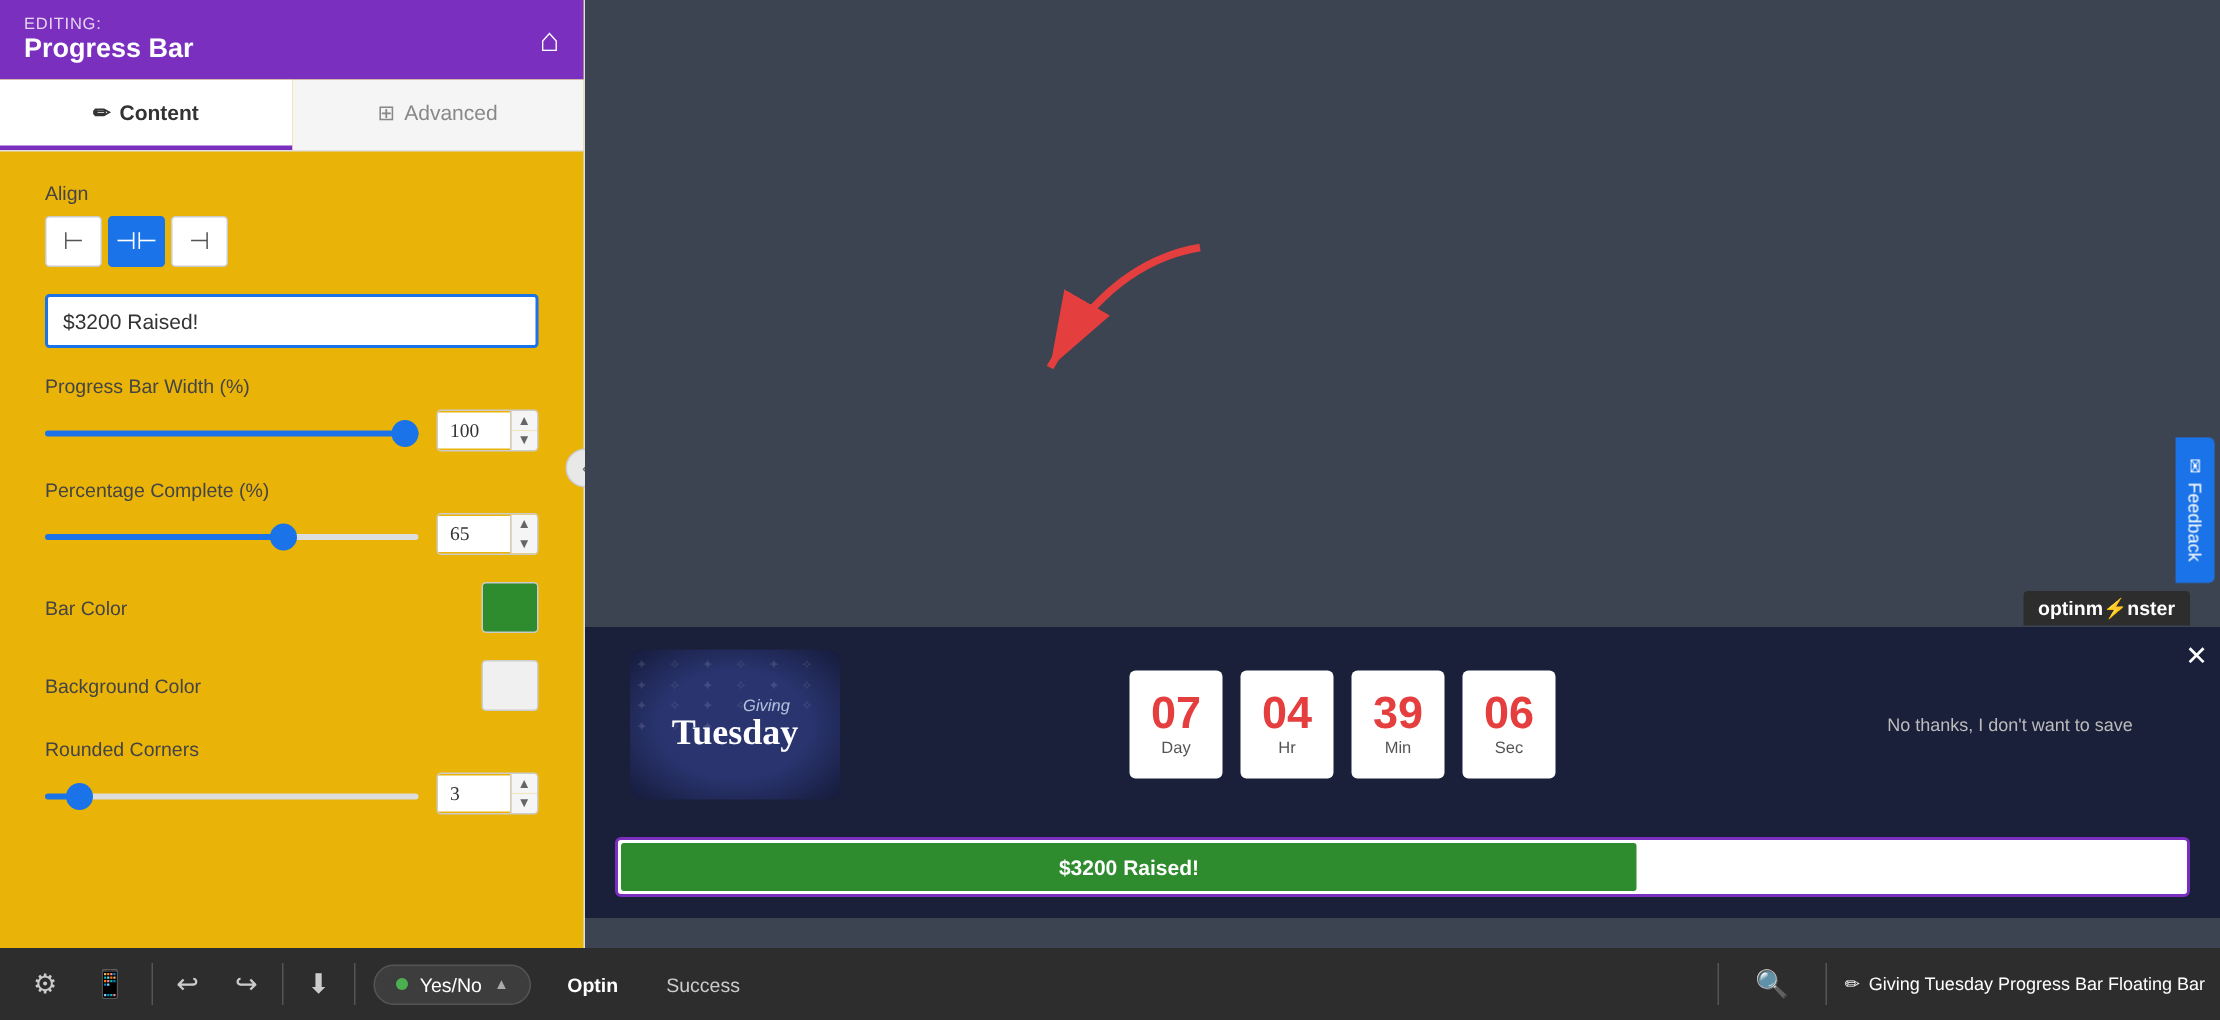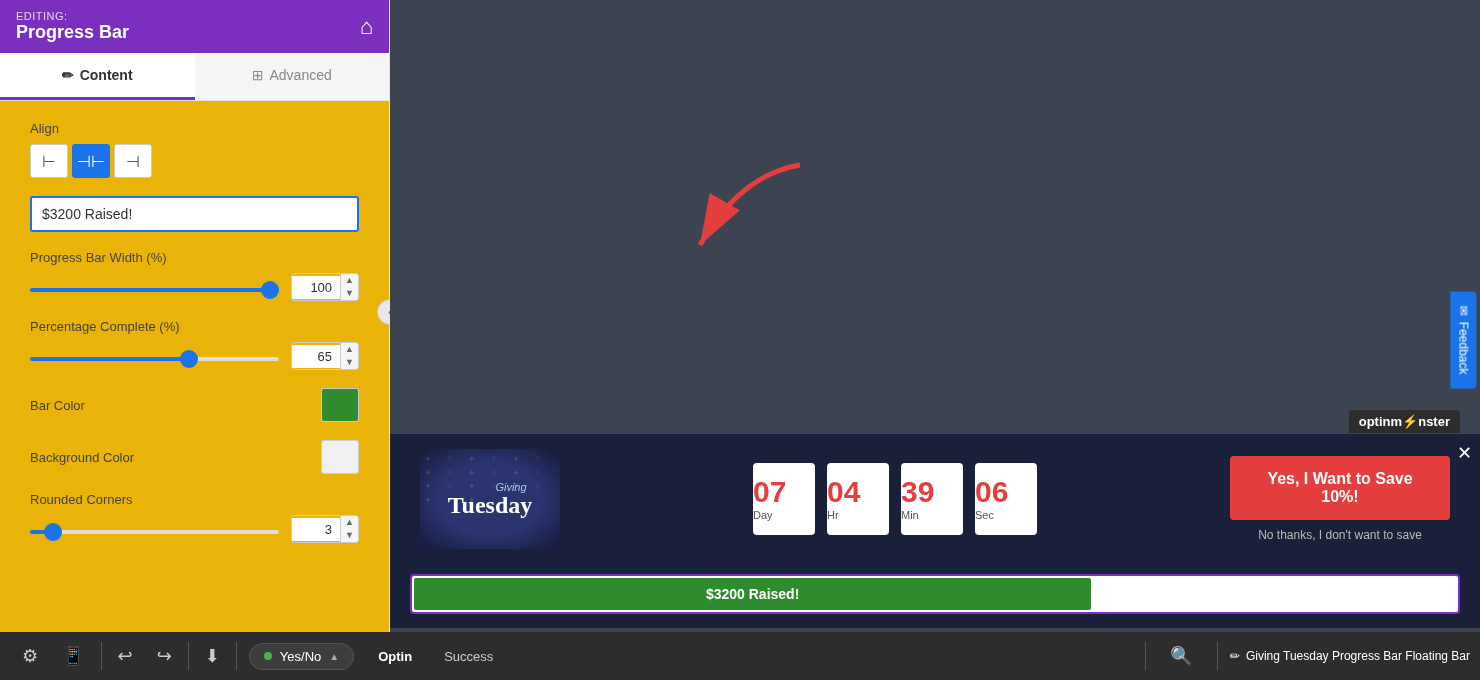--- a/index.html
+++ b/index.html
@@ -36,45 +36,45 @@
     
     .text-input { width: 100%; border: 2px solid #1a73e8; border-radius: 3px; padding: 8px 10px; font-size: 14px; color: #333; outline: none; }
 
     
     .slider-row { display: flex; align-items: center; gap: 12px; }
     .slider-container { flex: 1; }
     .slider { -webkit-appearance: none; width: 100%; height: 4px; border-radius: 2px; background: linear-gradient(to right, #1a73e8 100%, #ddd 100%); outline: none; cursor: pointer; }
     .slider-65 { background: linear-gradient(to right, #1a73e8 65%, #ddd 65%); }
     .slider::-webkit-slider-thumb { -webkit-appearance: none; width: 18px; height: 18px; border-radius: 50%; background: #1a73e8; cursor: pointer; }
     .number-input-box { display: flex; align-items: center; border: 1px solid #ccc; border-radius: 3px; overflow: hidden; width: 68px; }
-    .number-val { padding: 4px 8px; font-size: 13px; color: #333; flex: 1; text-align: right; border: none; outline: none; width: 40px; }
+    .number-val { padding: 4px 8px; font-size: 13px; color: #333; flex: 1; border: none; outline: none; width: 40px; font-family: Liberation Serif, serif; }
     .spinner-btns { display: flex; flex-direction: column; border-left: 1px solid #ccc; }
     .spin-btn { background: #f5f5f5; border: none; cursor: pointer; font-size: 9px; padding: 2px 4px; color: #666; line-height: 1; }
 
     
     .color-swatch { width: 38px; height: 34px; border-radius: 3px; border: 1px solid #ccc; cursor: pointer; }
     .color-green { background: #2e8b2e; }
     .color-white { background: #f0f0f0; }
 
     
     .collapse-arrow { position: absolute; right: -14px; top: 50%; transform: translateY(-50%); background: #e8e8e8; border: 1px solid #ccc; border-radius: 50%; width: 26px; height: 26px; display: flex; align-items: center; justify-content: center; cursor: pointer; font-size: 12px; color: #666; }
 
     
     .canvas-area { flex: 1; background: #c8d8e4; display: flex; flex-direction: column; position: relative; overflow: hidden; }
 
     .canvas-dark { background: #3d4451; flex: 1; position: relative; }
 
     
-    .popup-area { position: absolute; bottom: 0; left: 0; right: 0; height: 198px; }
+    .popup-area { position: absolute; bottom: 16px; left: 0; right: 0; height: 198px; }
 
     
     .giving-banner { background: #1a1f3a; display: flex; align-items: center; height: 130px; padding: 0 20px; position: relative; }
     .banner-left { width: 160px; display: flex; align-items: center; justify-content: center; flex-shrink: 0; }
     .banner-middle { flex: 1; display: flex; align-items: center; justify-content: center; gap: 12px; }
-    .countdown-block { background: white; border-radius: 4px; width: 62px; height: 72px; display: flex; flex-direction: column; align-items: flex-start; justify-content: center; }
+    .countdown-block { background: white; border-radius: 4px; width: 62px; height: 72px; display: flex; flex-direction: column; align-items: center; justify-content: center; }
     .countdown-num { font-size: 30px; font-weight: 700; color: #e53e3e; line-height: 1; }
     .countdown-label { font-size: 11px; color: #555; margin-top: 2px; }
     .banner-right { width: 240px; display: flex; flex-direction: column; align-items: center; justify-content: center; gap: 8px; flex-shrink: 0; }
     .save-btn { background: #e53e3e; color: white; border: none; border-radius: 4px; padding: 14px 20px; font-size: 16px; font-weight: 700; cursor: pointer; width: 220px; text-align: center; }
     .no-thanks { color: #bbb; font-size: 12px; cursor: pointer; }
     .progress-bar-wrapper { border: 2px solid #7b2fbe; border-radius: 4px; padding: 2px; background: white; position: relative; }
     .close-banner-btn { position: absolute; top: 2px; right: 4px; background: none; border: none; color: white; font-size: 18px; cursor: pointer; }
 
     
     .red-arrow { position: absolute; top: 155px; left: 270px; width: 160px; height: 120px; pointer-events: none; z-index: 10; }
@@ -243,21 +243,20 @@
             <div class="countdown-num">39</div>
             <div class="countdown-label">Min</div>
           </div>
           <div class="countdown-block">
             <div class="countdown-num">06</div>
             <div class="countdown-label">Sec</div>
           </div>
         </div>
 
         <div class="banner-right">
-          <button class="save-btn">Yes, I Want to Save 10%!</button>
           <div class="no-thanks">No thanks, I don't want to save</div>
         </div>
 
       </div>
 
       <div style="background:#1a1f3a;padding:10px 20px 14px;">
         <div class="progress-bar-wrapper">
           <div style="height:32px;border-radius:2px;width:65%;background:#2e8b2e;display:flex;align-items:center;justify-content:center;">
             <span style="color:white;font-weight:700;font-size:14px;">$3200 Raised!</span>
           </div>

